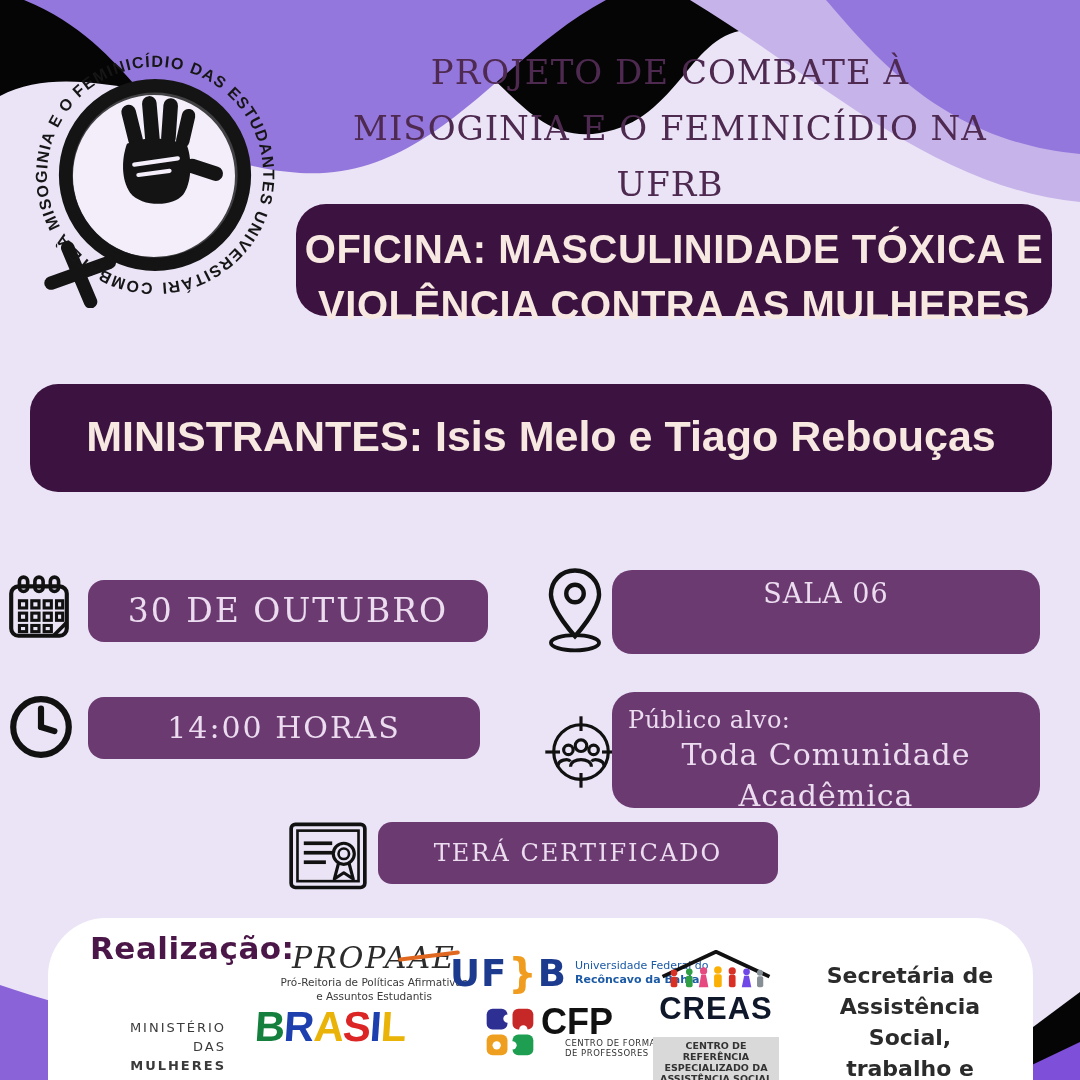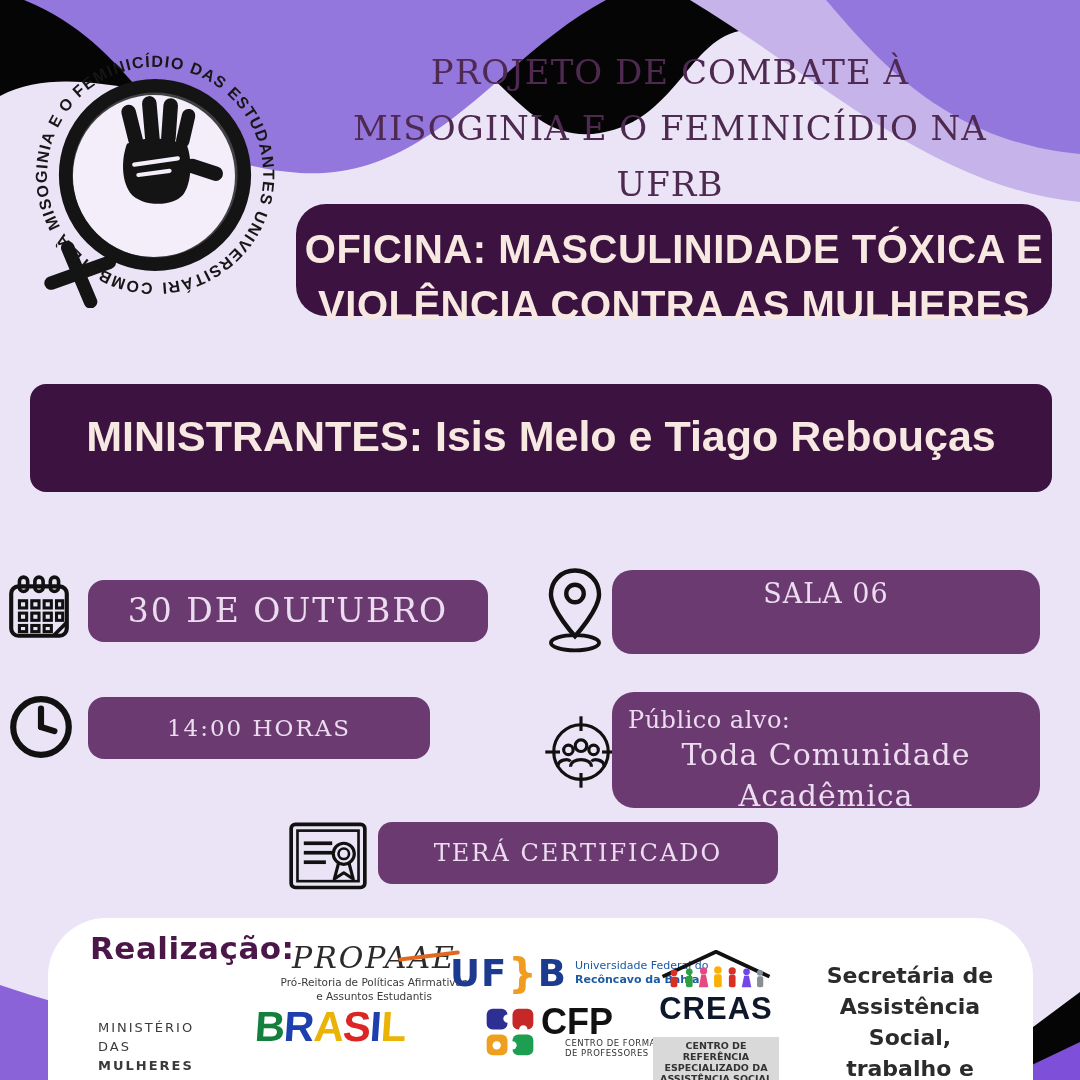--- a/index.html
+++ b/index.html
@@ -17,26 +17,26 @@
   
   #title { position:absolute; left:308px; top:44px; width:724px; text-align:center;
            font-family:"DejaVu Serif", serif; font-size:34px; line-height:56px;
            color:#4e2950; letter-spacing:1px; }
 
   .dark-banner { position:absolute; background:#3c1340; border-radius:28px; color:#f7e9e2;
                  font-family:"Liberation Sans", sans-serif; font-weight:700; text-align:center; }
   #oficina { left:296px; top:204px; width:756px; height:112px; font-size:40px; line-height:56px;
              padding-top:17px; letter-spacing:.5px; border-radius:30px; }
   #ministrantes { left:30px; top:384px; width:1022px; height:108px; font-size:43px; line-height:104px;
-                  border-radius:16px; }
+                  border-radius:28px; }
 
   .pill { position:absolute; background:#6b3a71; border-radius:16px; color:#ecdcf0;
           font-family:"DejaVu Serif", serif; text-align:center; }
   #date-pill { left:88px; top:580px; width:400px; height:62px; font-size:33px; line-height:62px; letter-spacing:2px; }
-  #time-pill { left:88px; top:697px; width:342px; height:62px; font-size:23px; line-height:62px; letter-spacing:2px; }
+  #time-pill { left:88px; top:697px; width:392px; height:62px; font-size:30px; line-height:62px; letter-spacing:2px; }
   #location-pill { left:612px; top:570px; width:428px; height:84px; font-size:27px; line-height:38px;
                    padding-top:5px; border-radius:20px; letter-spacing:1px; }
   #audience-pill { left:612px; top:692px; width:428px; height:116px; border-radius:22px; }
   #audience-pill .label { text-align:left; font-size:24px; padding:14px 0 0 16px; letter-spacing:.5px; }
   #audience-pill .big { font-size:30px; line-height:41px; letter-spacing:1px; }
   #cert-pill { left:378px; top:822px; width:400px; height:62px; font-size:24px; line-height:62px; letter-spacing:2px; border-radius:14px; }
 
   .info-icon { position:absolute; }
 
   
@@ -49,21 +49,21 @@
   #propaae .name { font-family:"DejaVu Serif", serif; font-style:italic; font-size:30px; letter-spacing:2px; position:relative; display:inline-block; }
   #propaae .strike { position:absolute; right:-4px; top:14px; width:62px; height:4px; background:#e06820; transform:rotate(-7deg); border-radius:2px; }
   #propaae .sub { font-size:10.5px; line-height:14px; color:#3a3a3a; }
 
   #ufrb { position:absolute; left:402px; top:32px; display:flex; align-items:center; }
   #ufrb .big { font-size:37px; font-weight:700; color:#1c3b8e; letter-spacing:1px; }
   #ufrb .brace { font-size:40px; font-weight:700; color:#f09d1f; margin:0 1px; }
   #ufrb .sub { margin-left:8px; font-size:11px; line-height:14px; color:#1c5aa6; }
   #ufrb .sub .b { font-weight:700; }
 
-  #ministerio { position:absolute; left:50px; top:100px; width:128px; text-align:left;
+  #ministerio { position:absolute; left:50px; top:100px; width:128px; text-align:right;
                 font-size:13px; line-height:19px; letter-spacing:2px; color:#3a3a3a; }
   #ministerio .b { font-weight:700; }
 
   #brasil { position:absolute; left:207px; top:85px; font-size:42px; font-weight:900;
             font-family:"Liberation Sans", sans-serif; letter-spacing:-1px; }
   #brasil span { display:inline-block; transform:skewX(-4deg); }
   #brasil .c0{color:#15803d;} #brasil .c1{color:#1e40af;} #brasil .c2{color:#eab308;}
   #brasil .c3{color:#dc2626;} #brasil .c4{color:#1e40af;} #brasil .c5{color:#eab308;}
 
   #cfp { position:absolute; left:437px; top:88px; display:flex; align-items:center; }

